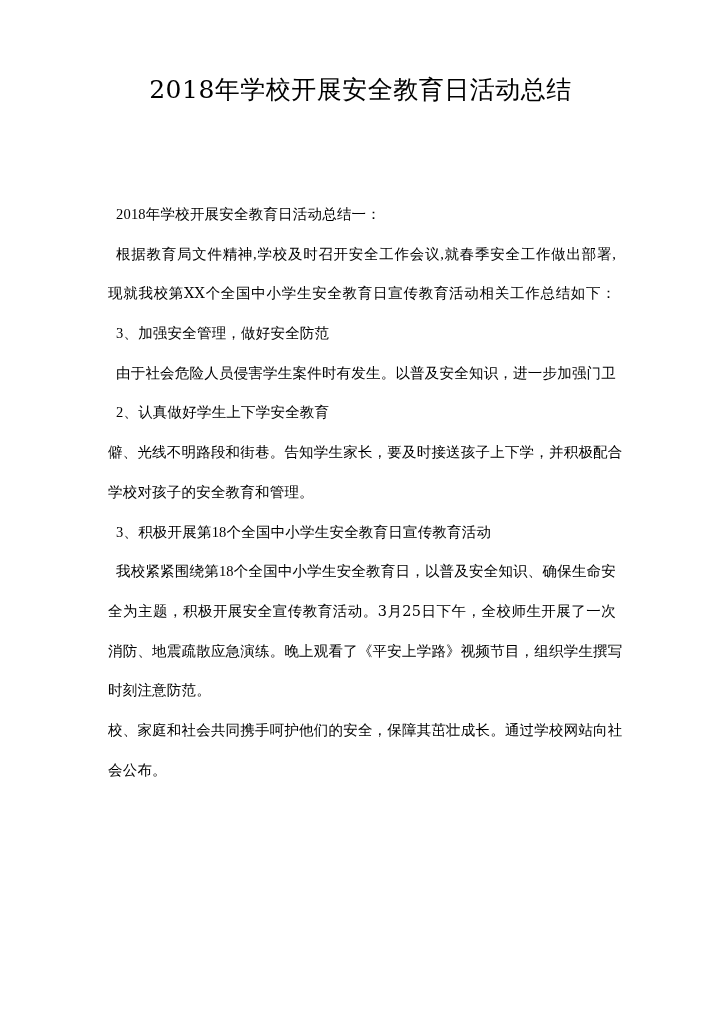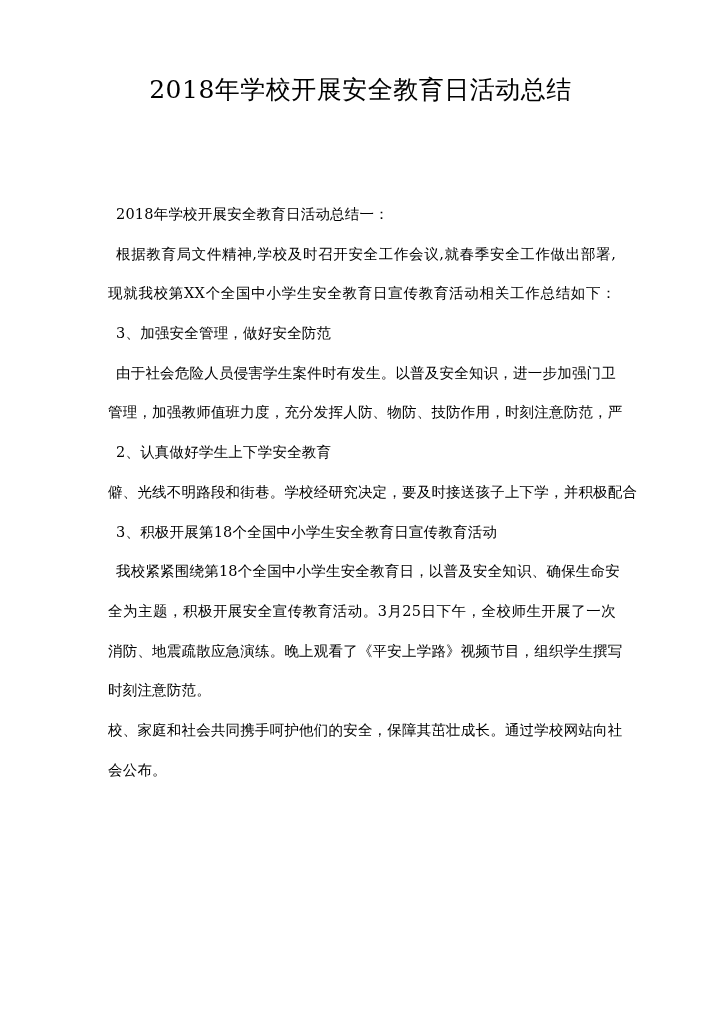--- a/index.html
+++ b/index.html
@@ -44,43 +44,44 @@
     .line {
       font-size: 14.5px;
       line-height: 16px;
       height: 16px;
       margin: 0 0 23.7px 0;
       white-space: nowrap;
       letter-spacing: 0.2px;
     }
     .indent {
       padding-left: 8px;
+      font-family: Liberation Serif, serif;
     }
     .justify {
       text-align: justify;
       text-align-last: justify;
     }
   </style>
 </head>
 <body>
 
 <div class="page">
   <h1 class="title">2018年学校开展安全教育日活动总结</h1>
 
   <div class="body-text">
     <p class="line indent">2018年学校开展安全教育日活动总结一：</p>
     <p class="line indent justify">根据教育局文件精神,学校及时召开安全工作会议,就春季安全工作做出部署,</p>
     <p class="line justify">现就我校第XX个全国中小学生安全教育日宣传教育活动相关工作总结如下：</p>
 
     <p class="line indent">3、加强安全管理，做好安全防范</p>
     <p class="line indent justify">由于社会危险人员侵害学生案件时有发生。以普及安全知识，进一步加强门卫</p>
-    <p class="line justify">管理，加强教师值班力度，充分发挥人防、物防、技防作用，时刻注意防范，严</p>
 
     <p class="line indent">2、认真做好学生上下学安全教育</p>
-    <p class="line justify">僻、光线不明路段和街巷。学校经研究决定，要及时接送孩子上下学，并积极配合</p>
+    <p class="line justify">僻、光线不明路段和街巷。告知学生家长，要及时接送孩子上下学，并积极配合</p>
+    <p class="line">学校对孩子的安全教育和管理。</p>
 
     <p class="line indent">3、积极开展第18个全国中小学生安全教育日宣传教育活动</p>
     <p class="line indent justify">我校紧紧围绕第18个全国中小学生安全教育日，以普及安全知识、确保生命安</p>
     <p class="line justify">全为主题，积极开展安全宣传教育活动。3月25日下午，全校师生开展了一次</p>
     <p class="line justify">消防、地震疏散应急演练。晚上观看了《平安上学路》视频节目，组织学生撰写</p>
     <p class="line">时刻注意防范。</p>
 
     <p class="line justify">校、家庭和社会共同携手呵护他们的安全，保障其茁壮成长。通过学校网站向社</p>
     <p class="line">会公布。</p>
   </div>

